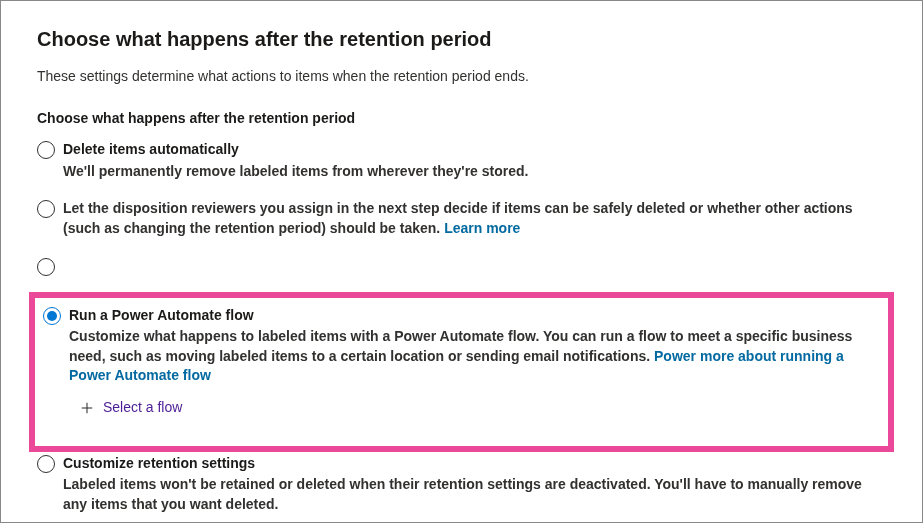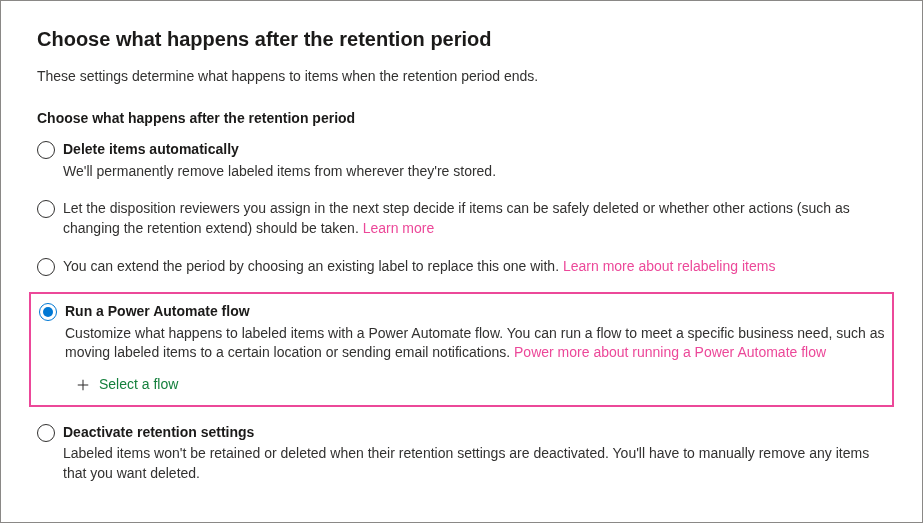--- a/index.html
+++ b/index.html
@@ -68,33 +68,32 @@
     .option-body {
       flex: 1;
     }
     .option-label {
       font-weight: 600;
       color: #1b1a19;
       margin-bottom: 2px;
     }
     .option-desc {
       color: #323130;
-      font-weight: 400;
+      font-weight: 700;
     }
     .link {
-      color: #ec4899;
+      color: #0369a1;
       text-decoration: none;
       cursor: pointer;
     }
     .highlight-box {
-      border: 2px solid #ec4899;
-      padding: 6px 4px 10px 4px;
+      border: 6px solid #ec4899;
+      padding: 6px 4px 28px 4px;
       margin-left: -8px;
       margin-right: -8px;
-      margin-bottom: 14px;
     }
     .highlight-box .option {
       margin-bottom: 10px;
       padding-left: 4px;
     }
     .select-flow-row {
       display: flex;
       align-items: center;
       margin-left: 40px;
       margin-top: 4px;
@@ -107,57 +106,53 @@
       align-items: center;
       justify-content: center;
       margin-right: 8px;
       color: #323130;
     }
     .plus-icon svg {
       width: 14px;
       height: 14px;
     }
     .select-flow-text {
-      color: #15803d;
+      color: #4c1d95;
       font-size: 14px;
     }
   </style>
 </head>
 <body>
 
 <h1 class="page-title">Choose what happens after the retention period</h1>
-<p class="page-subtitle">These settings determine what happens to items when the retention period ends.</p>
+<p class="page-subtitle">These settings determine what actions to items when the retention period ends.</p>
 
 <div class="section-heading">Choose what happens after the retention period</div>
 
 <div class="option">
   <div class="radio"></div>
   <div class="option-body">
     <div class="option-label">Delete items automatically</div>
     <div class="option-desc">We'll permanently remove labeled items from wherever they're stored.</div>
   </div>
 </div>
 
 <div class="option">
   <div class="radio"></div>
   <div class="option-body">
     <div class="option-desc">
-      <span>Let the disposition reviewers you assign in the next step decide if items can be safely deleted or whether other actions (such as changing the retention extend) should be taken.  </span>
+      <span>Let the disposition reviewers you assign in the next step decide if items can be safely deleted or whether other actions (such as changing the retention period) should be taken.  </span>
       <a class="link">Learn more</a>
     </div>
   </div>
 </div>
 
 <div class="option">
   <div class="radio"></div>
   <div class="option-body">
-    <div class="option-desc">
-      <span>You can extend the period by choosing an existing label to replace this one with. </span>
-      <a class="link">Learn more about relabeling items</a>
-    </div>
   </div>
 </div>
 
 <div class="highlight-box">
   <div class="option">
     <div class="radio selected"></div>
     <div class="option-body">
       <div class="option-label">Run a Power Automate flow</div>
       <div class="option-desc">
         <span>Customize what happens to labeled items with a Power Automate flow. You can run a flow to meet a specific business need, such as moving labeled items to a certain location or sending email notifications. </span>
@@ -172,16 +167,16 @@
         <line x1="2" y1="8" x2="14" y2="8"></line>
       </svg>
     </span>
     <span class="select-flow-text">Select a flow</span>
   </div>
 </div>
 
 <div class="option">
   <div class="radio"></div>
   <div class="option-body">
-    <div class="option-label">Deactivate retention settings</div>
+    <div class="option-label">Customize retention settings</div>
     <div class="option-desc">Labeled items won't be retained or deleted when their retention settings are deactivated. You'll have to manually remove any items that you want deleted.</div>
   </div>
 </div>
 
 </body></html>

